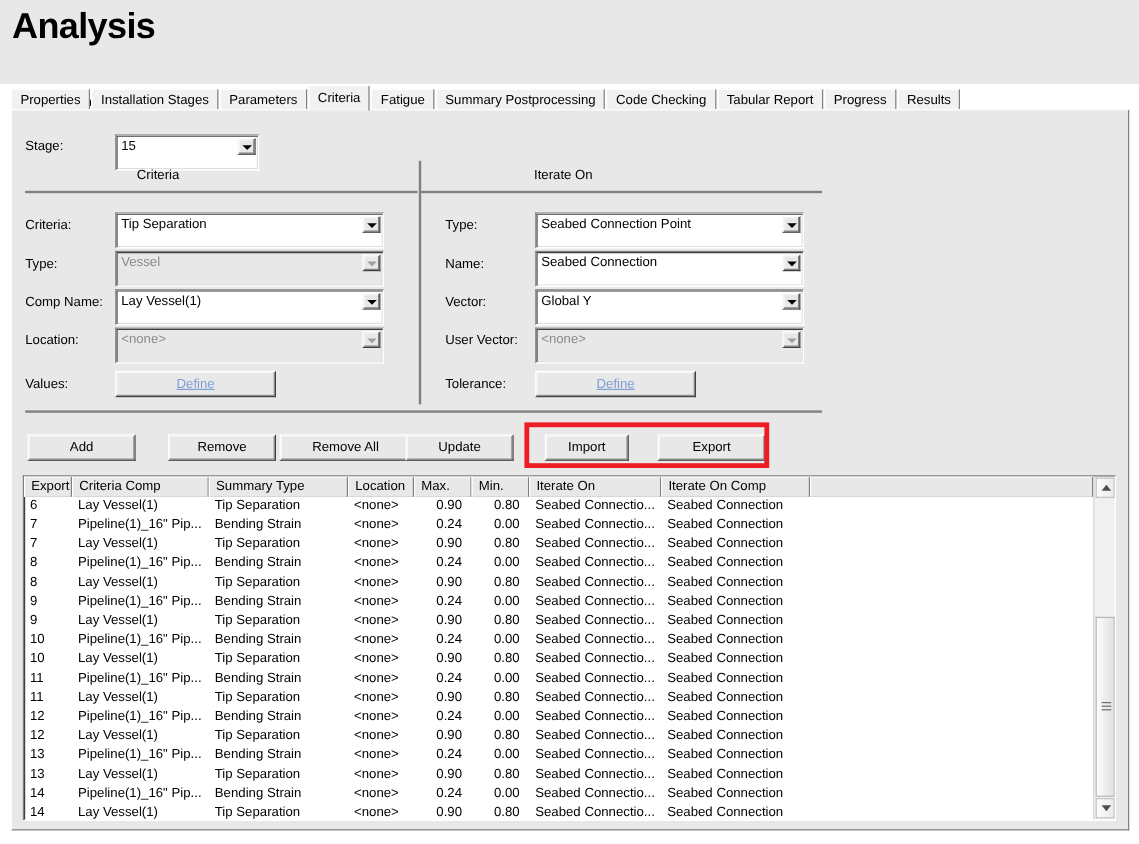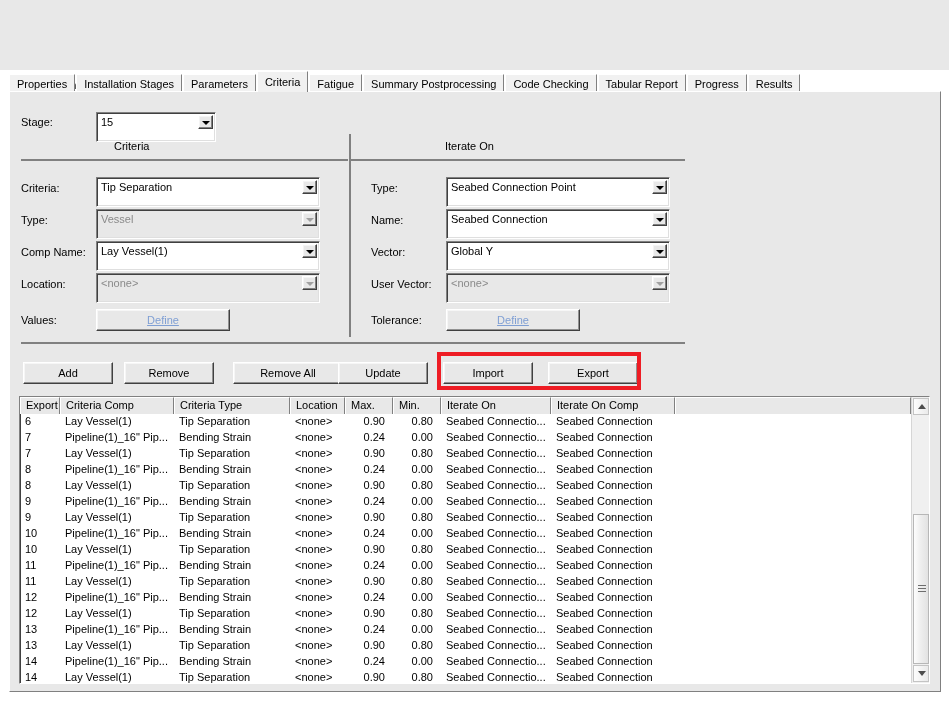--- a/index.html
+++ b/index.html
@@ -293,20 +293,21 @@
     display: block;
     height: 1px;
     background: #6d6d6d;
     margin-bottom: 2px;
   }
 </style>
 </head>
 <body>
 
 <div id="header">
+  <div id="page-title">Analysis</div>
   <div id="page-subtitle">Abandonment Analysis</div>
 </div>
 
 <div id="tabstrip">
     <div class="tab">Properties</div>
     <div class="tab">Installation Stages</div>
     <div class="tab">Parameters</div>
     <div class="tab active">Criteria</div>
     <div class="tab">Fatigue</div>
     <div class="tab">Summary Postprocessing</div>
@@ -395,36 +396,36 @@
         <span class="btn">
           <span class="arw"></span>
         </span>
       </div>
     </div>
   <div class="lbl" style="left:361px; top:222px;">Tolerance:</div>
   <div class="btn3d define" style="left:436px; top:217px; width:134px;">Define</div>
 
   <div id="action-row">
       <div class="btn3d" style="left: 13px; top: 270px; width: 90px;">Add</div>
-      <div class="btn3d" style="left: 114px; top: 270px; width: 90px;">Remove</div>
+      <div class="btn3d" style="left: 130px; top: 270px; width: 90px;">Remove</div>
       <div class="btn3d" style="left: 223px; top: 270px; width: 110px;">Remove All</div>
       <div class="btn3d" style="left: 328px; top: 270px; width: 90px;">Update</div>
-      <div class="btn3d" style="left: 433px; top: 270px; width: 90px;">Import</div>
+      <div class="btn3d" style="left: 444px; top: 270px; width: 70px;">Import</div>
       <div class="btn3d" style="left: 538px; top: 270px; width: 90px;">Export</div>
     </div>
 
 </div>
 
 <div id="red-box"></div>
 
 <div id="grid-wrap">
   <div id="grid-header">
       <div class="hc" style="width: 40px; flex: 0 0 40px;">Export</div>
       <div class="hc" style="width: 114px; flex: 0 0 114px;">Criteria Comp</div>
-      <div class="hc" style="width: 116px; flex: 0 0 116px;">Criteria Type</div>
+      <div class="hc" style="width: 116px; flex: 0 0 116px;">Summary Type</div>
       <div class="hc" style="width: 55px; flex: 0 0 55px;">Location</div>
       <div class="hc" style="width: 48px; flex: 0 0 48px;">Max.</div>
       <div class="hc" style="width: 48px; flex: 0 0 48px;">Min.</div>
       <div class="hc" style="width: 110px; flex: 0 0 110px;">Iterate On</div>
       <div class="hc" style="width: 124px; flex: 0 0 124px;">Iterate On Comp</div>
       <div class="hc" style="width: 236px; flex: 0 0 236px;"></div>
     </div>
   <div id="grid-body">
       <div class="grow">
         <div class="gcell" style="width: 40px; flex: 0 0 40px;">6</div>

